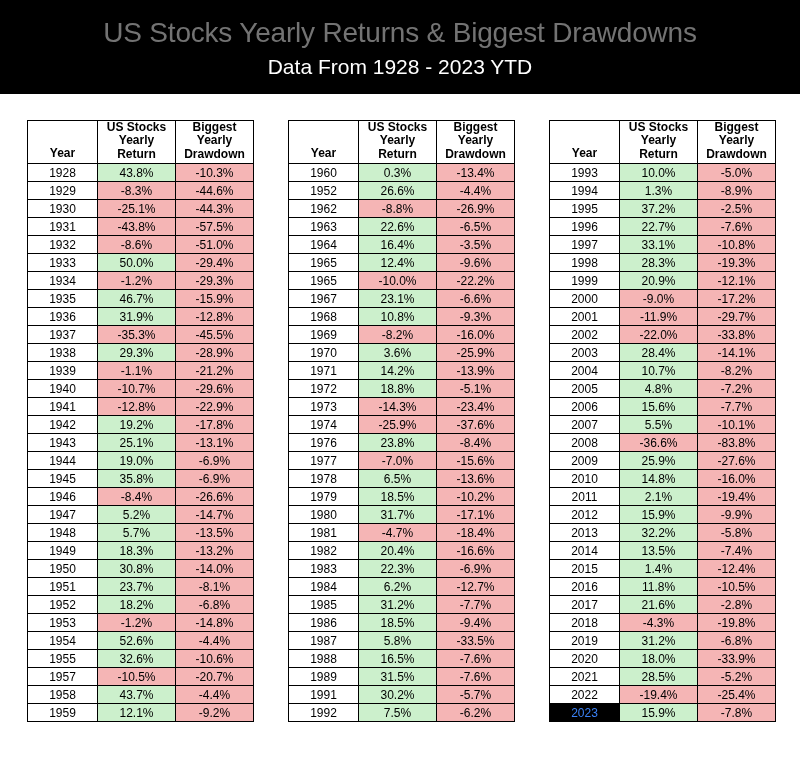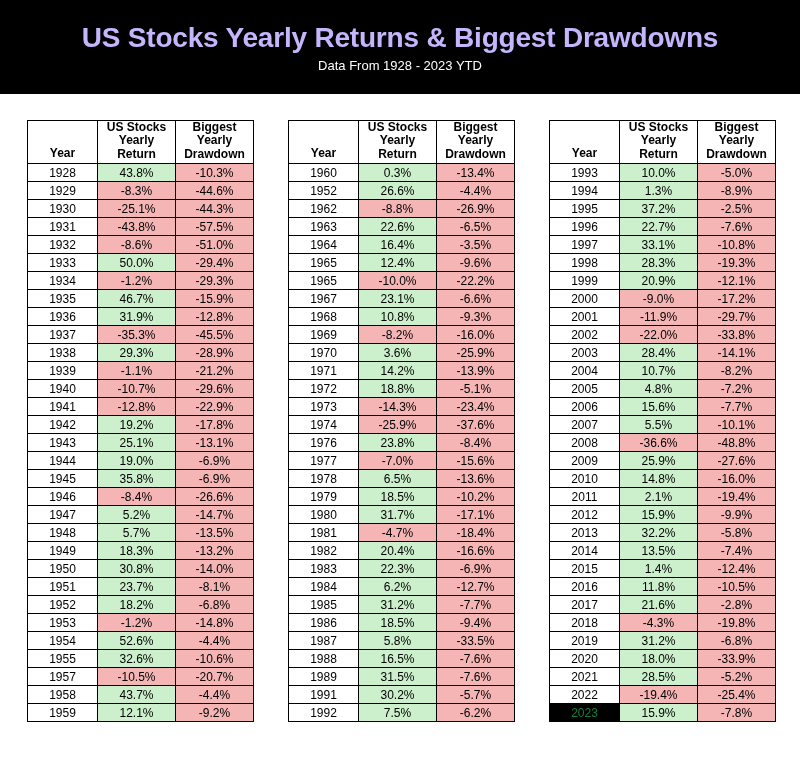--- a/index.html
+++ b/index.html
@@ -21,30 +21,30 @@
     width: 800px;
     height: 94px;
     background: #000000;
     display: flex;
     flex-direction: column;
     align-items: center;
     justify-content: center;
     padding-top: 2px;
   }
   .banner-title {
-    color: #c4b5fd;
+    color: #737373;
     font-size: 28px;
-    font-weight: bold;
+    font-weight: normal;
     letter-spacing: -0.2px;
     line-height: 1.12;
     white-space: nowrap;
   }
   .banner-subtitle {
     color: #ffffff;
-    font-size: 13px;
+    font-size: 21px;
     font-weight: normal;
     line-height: 1.2;
     margin-top: 5px;
     white-space: nowrap;
   }
 
   
   .tables-row {
     display: flex;
     justify-content: flex-start;
@@ -90,21 +90,21 @@
     vertical-align: bottom;
     padding-bottom: 3px;
   }
   .hdr-line { display: block; line-height: 1.12; }
 
   td.year  { background: #ffffff; }
   td.pos   { background: #ccf0cc; }
   td.neg   { background: #f5b5b5; }
   td.year.hl {
     background: #000000;
-    color: #15803d;
+    color: #3b82f6;
     font-weight: normal;
   }
 </style>
 </head>
 <body>
 
 <div id="page">
 
   <div class="banner">
     <div class="banner-title">US Stocks Yearly Returns &amp; Biggest Drawdowns</div>
@@ -577,21 +577,21 @@
               <td class="neg">-7.7%</td>
             </tr>
             <tr>
               <td class="year">2007</td>
               <td class="pos">5.5%</td>
               <td class="neg">-10.1%</td>
             </tr>
             <tr>
               <td class="year">2008</td>
               <td class="neg">-36.6%</td>
-              <td class="neg">-48.8%</td>
+              <td class="neg">-83.8%</td>
             </tr>
             <tr>
               <td class="year">2009</td>
               <td class="pos">25.9%</td>
               <td class="neg">-27.6%</td>
             </tr>
             <tr>
               <td class="year">2010</td>
               <td class="pos">14.8%</td>
               <td class="neg">-16.0%</td>

